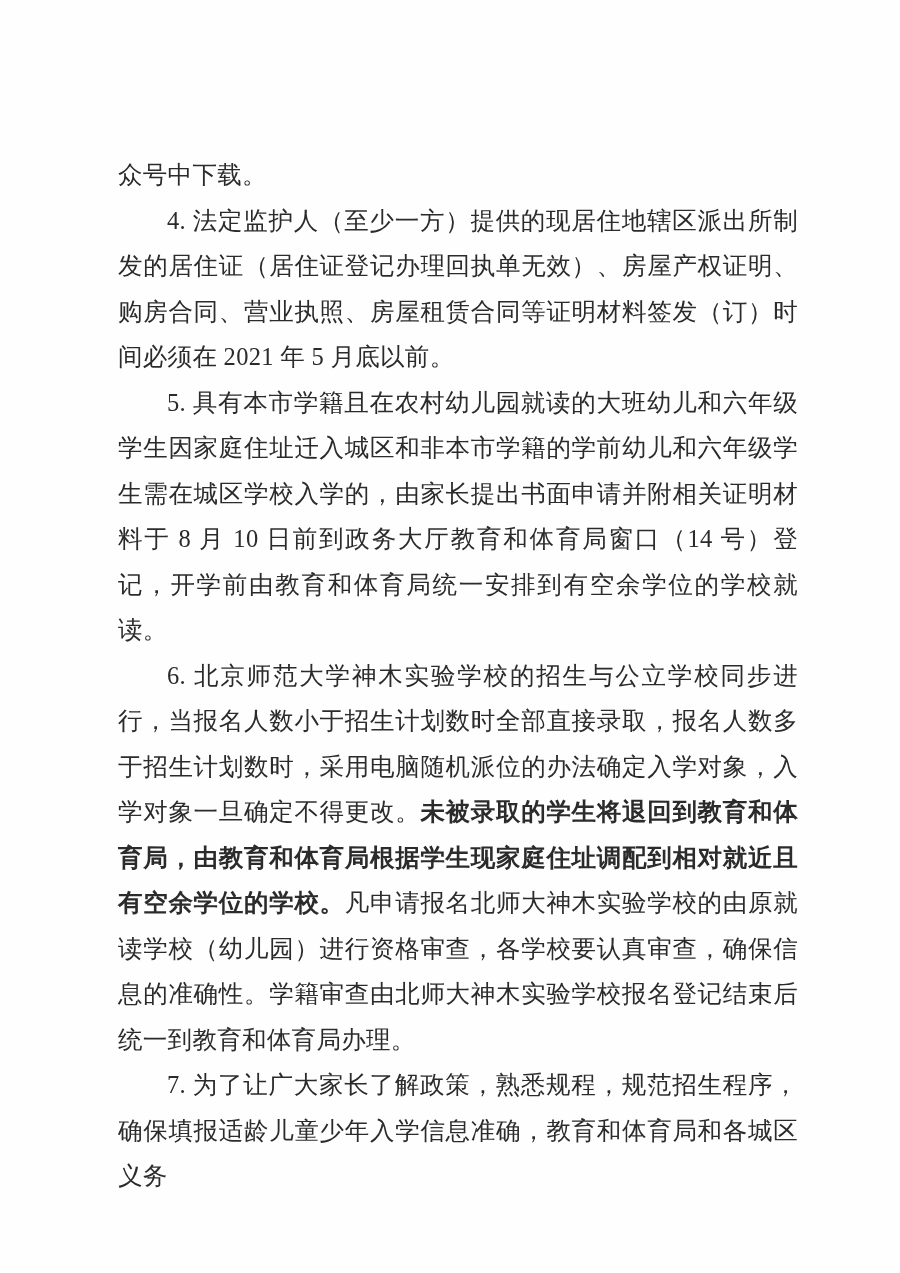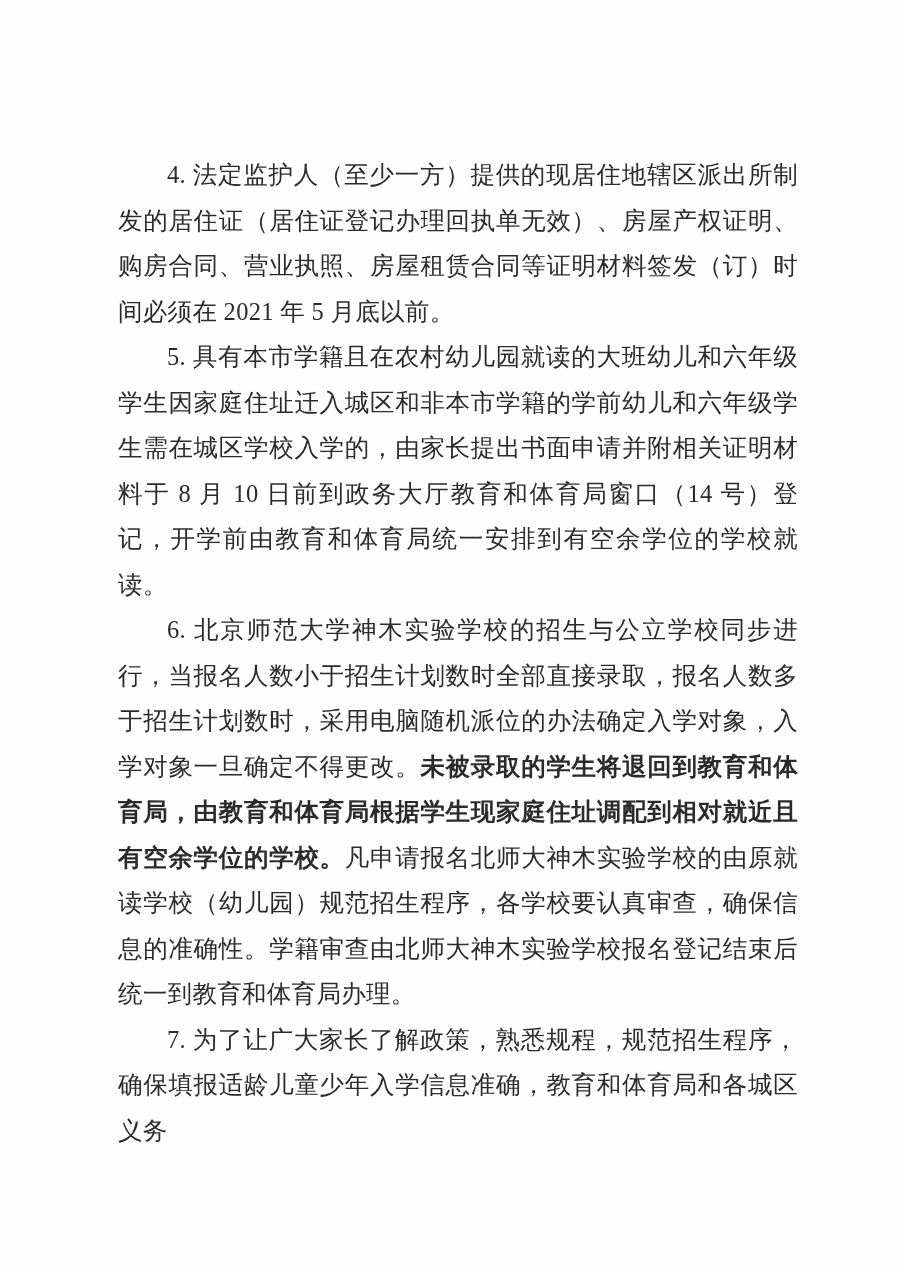--- a/index.html
+++ b/index.html
@@ -36,18 +36,19 @@
   }
   .doc-body span.bold {
     font-weight: bold;
   }
 </style>
 </head>
 <body>
 
 <div class="page">
   <div class="doc-body" style="background: rgb(254, 254, 254); color: rgb(43, 43, 43);">
+      <p><span>众号中下载。</span></p>
       <p class="indent"><span>4. 法定监护人（至少一方）提供的现居住地辖区派出所制发的居住证（居住证登记办理回执单无效）、房屋产权证明、购房合同、营业执照、房屋租赁合同等证明材料签发（订）时间必须在 2021 年 5 月底以前。</span></p>
       <p class="indent"><span>5. 具有本市学籍且在农村幼儿园就读的大班幼儿和六年级学生因家庭住址迁入城区和非本市学籍的学前幼儿和六年级学生需在城区学校入学的，由家长提出书面申请并附相关证明材料于 8 月 10 日前到政务大厅教育和体育局窗口（14 号）登记，开学前由教育和体育局统一安排到有空余学位的学校就读。</span></p>
-      <p class="indent"><span>6. 北京师范大学神木实验学校的招生与公立学校同步进行，当报名人数小于招生计划数时全部直接录取，报名人数多于招生计划数时，采用电脑随机派位的办法确定入学对象，入学对象一旦确定不得更改。</span><span class="bold">未被录取的学生将退回到教育和体育局，由教育和体育局根据学生现家庭住址调配到相对就近且有空余学位的学校。</span><span>凡申请报名北师大神木实验学校的由原就读学校（幼儿园）规范招生程序，各学校要认真审查，确保信息的准确性。学籍审查由北师大神木实验学校报名登记结束后统一到教育和体育局办理。</span></p>
+      <p class="indent"><span>6. 北京师范大学神木实验学校的招生与公立学校同步进行，当报名人数小于招生计划数时全部直接录取，报名人数多于招生计划数时，采用电脑随机派位的办法确定入学对象，入学对象一旦确定不得更改。</span><span class="bold">未被录取的学生将退回到教育和体育局，由教育和体育局根据学生现家庭住址调配到相对就近且有空余学位的学校。</span><span>凡申请报名北师大神木实验学校的由原就读学校（幼儿园）进行资格审查，各学校要认真审查，确保信息的准确性。学籍审查由北师大神木实验学校报名登记结束后统一到教育和体育局办理。</span></p>
       <p class="indent"><span>7. 为了让广大家长了解政策，熟悉规程，规范招生程序，确保填报适龄儿童少年入学信息准确，教育和体育局和各城区义务</span></p>
     </div>
 </div>
 
 </body></html>

